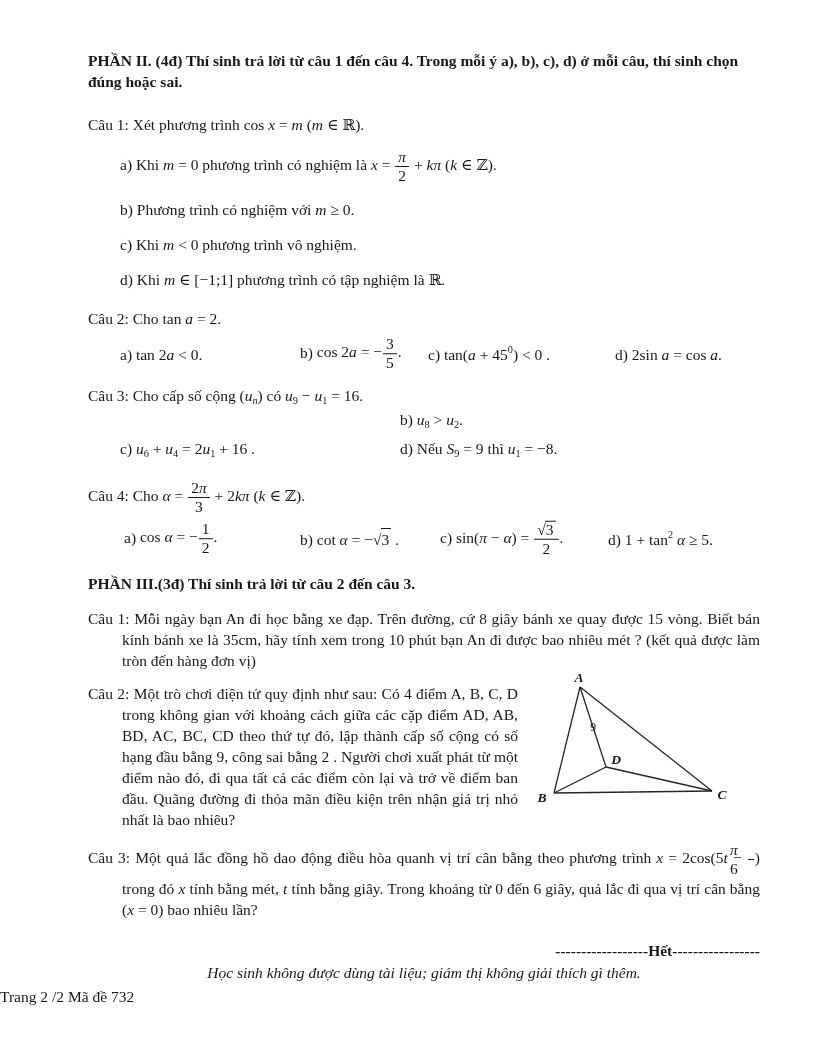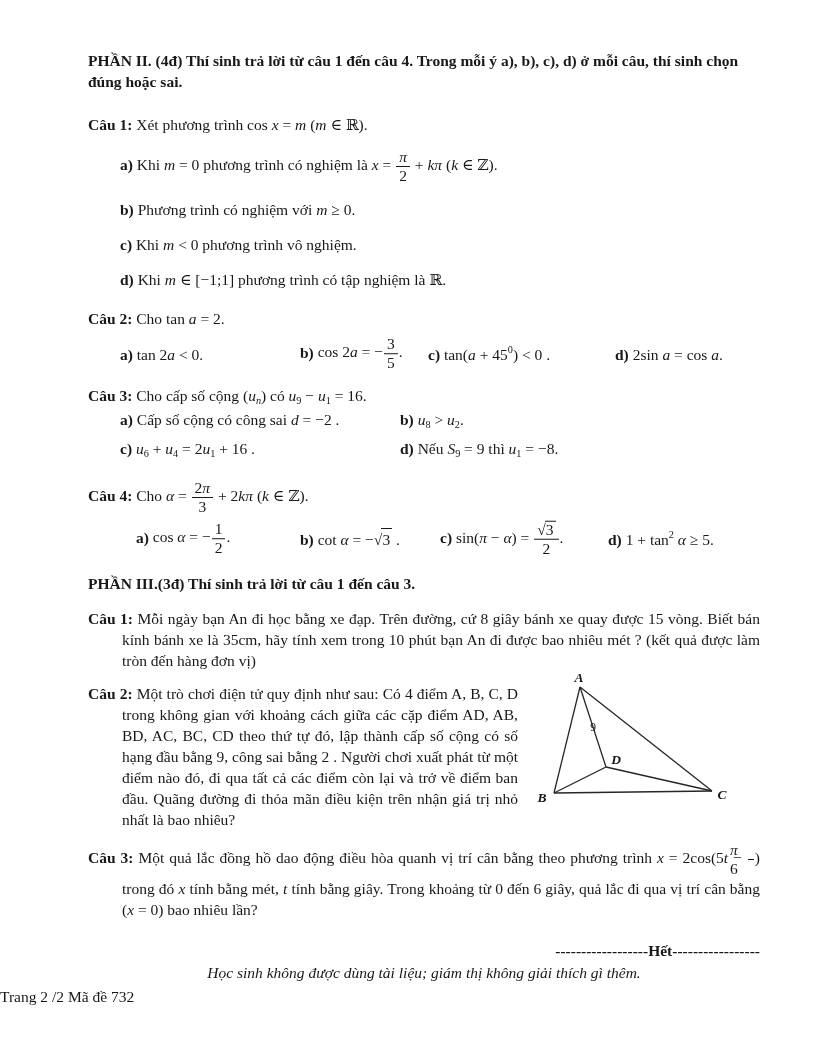--- a/index.html
+++ b/index.html
@@ -2,42 +2,42 @@
 <html><head>
 <meta charset="utf-8">
 <style>
   html,body{margin:0;padding:0}
   body{
     width:816px;height:1056px;background:#ffffff;color:#181818;
     font-family:"Liberation Serif","DejaVu Serif",serif;
     font-size:15.5px;line-height:21px;position:relative;overflow:hidden;
   }
   .page{padding:50px 56px 0 88px}
-  b{font-weight:bold}
+  b{font-weight:normal}
   i{font-style:italic}
   p{margin:0}
   sub{font-size:66%;line-height:0;vertical-align:-0.3em}
   sup{font-size:66%;line-height:0;vertical-align:0.6em}
   .frac{display:inline-block;vertical-align:middle;text-align:center;line-height:1.05;padding:0 1px}
   .fn{display:block;border-bottom:1px solid currentColor;padding:0 3px 1px}
   .fd{display:block;padding:1px 3px 0}
   .sqrt{display:inline-block;white-space:nowrap}
   .rsign{display:inline-block}
   .rbody{display:inline-block;border-top:1.3px solid currentColor;padding:0 2px 0 1px;margin-left:-1px}
   .hdr{font-weight:bold;margin:0 0 22px;text-align:left}
   .stem{margin:0}
   .o1{padding-left:32px;margin:14px 0}
   .sec{margin-top:18px}
   .row4{position:relative;height:50px}
   .row4 .opt{position:absolute;top:50%;transform:translateY(-50%);white-space:nowrap}
   .row2{position:relative;height:26px;margin-top:3px}
   .row2 .opt{position:absolute;top:0;white-space:nowrap}
   .p2q2-a{left:32px}.p2q2-b{left:212px}.p2q2-c{left:340px}.p2q2-d{left:527px}
   .p3q3-a{left:32px}.p3q3-b{left:312px}.p3q3-c{left:32px}.p3q3-d{left:312px}
-  .p2q4-a{left:48px}.p2q4-b{left:212px}.p2q4-c{left:352px}.p2q4-d{left:520px}
+  .p2q4-a{left:36px}.p2q4-b{left:212px}.p2q4-c{left:352px}.p2q4-d{left:520px}
   .hdr3{font-weight:bold;margin:10px 0 0}
   .hang{padding-left:34px;text-indent:-34px;text-align:justify;margin:14px 0 0}
   .fig{float:right;width:230px;height:150px;margin:-12px 0 2px 12px}
   .het{text-align:right;font-weight:bold;margin:20px 0 0}
   .note{text-align:center;font-style:italic;margin:1px 0 0}
   .pagefoot{position:absolute;top:986px;left:0;width:100%;text-align:left}
   svg text{font-family:"Liberation Serif","DejaVu Serif",serif}
   .vlab{font-style:italic;font-weight:bold;font-size:13.5px}
   .elab{font-size:11.5px}
 </style>
@@ -59,37 +59,36 @@
   <p class="stem sec"><b>Câu 2:</b> <span>Cho  tan <i>a</i> = 2.</span></p>
   <div class="row4">
     <span class="opt p2q2-a"><b>a)</b> <span>tan 2<i>a</i> &lt; 0.</span></span>
     <span class="opt p2q2-b"><b>b)</b> <span>cos 2<i>a</i> = −<span class="frac"><span class="fn">3</span><span class="fd">5</span></span>.</span></span>
     <span class="opt p2q2-c"><b>c)</b> <span>tan(<i>a</i> + 45<sup>0</sup>) &lt; 0 .</span></span>
     <span class="opt p2q2-d"><b>d)</b> <span>2sin <i>a</i> = cos <i>a</i>.</span></span>
   </div>
 
   <p class="stem" style="margin-top:6px"><b>Câu 3:</b> <span>Cho cấp số cộng  (<i>u</i><sub><i>n</i></sub>)  có  <i>u</i><sub>9</sub> − <i>u</i><sub>1</sub> = 16.</span></p>
   <div class="row2">
-    <span class="opt p3q3-a"><b>a)</b> <span>Cấp số cộng có công sai  <i>d</i> = −2 .</span></span>
     <span class="opt p3q3-b"><b>b)</b> <span><i>u</i><sub>8</sub> &gt; <i>u</i><sub>2</sub>.</span></span>
   </div>
   <div class="row2">
     <span class="opt p3q3-c"><b>c)</b> <span><i>u</i><sub>6</sub> + <i>u</i><sub>4</sub> = 2<i>u</i><sub>1</sub> + 16 .</span></span>
     <span class="opt p3q3-d"><b>d)</b> <span>Nếu  <i>S</i><sub>9</sub> = 9  thì  <i>u</i><sub>1</sub> = −8.</span></span>
   </div>
 
   <p class="stem" style="margin-top:16px"><b>Câu 4:</b> <span>Cho  <i>α</i> = <span class="frac"><span class="fn">2<i>π</i></span><span class="fd">3</span></span> + 2<i>kπ</i> (<i>k</i> ∈ ℤ).</span></p>
   <div class="row4" style="height:48px">
     <span class="opt p2q4-a"><b>a)</b> <span>cos <i>α</i> = −<span class="frac"><span class="fn">1</span><span class="fd">2</span></span>.</span></span>
     <span class="opt p2q4-b"><b>b)</b> <span>cot <i>α</i> = −<span class="sqrt"><span class="rsign">√</span><span class="rbody">3</span></span> .</span></span>
     <span class="opt p2q4-c"><b>c)</b> <span>sin(<i>π</i> − <i>α</i>) = <span class="frac"><span class="fn"><span class="sqrt"><span class="rsign">√</span><span class="rbody">3</span></span></span><span class="fd">2</span></span>.</span></span>
     <span class="opt p2q4-d"><b>d)</b> <span>1 + tan<sup>2</sup> <i>α</i> ≥ 5.</span></span>
   </div>
 
-  <p class="hdr3">PHẦN III.(3đ) Thí sinh trả lời từ câu 1 đến câu 3.</p>
+  <p class="hdr3">PHẦN III.(3đ) Thí sinh trả lời từ câu 2 đến câu 3.</p>
 
   <p class="hang"><b>Câu 1:</b> <span>Mỗi ngày bạn An đi học bằng xe đạp. Trên đường, cứ 8 giây bánh xe quay được 15 vòng. Biết bán kính bánh xe là 35cm, hãy tính xem trong 10 phút bạn An đi được bao nhiêu mét ? (kết quả được làm tròn đến hàng đơn vị)</span></p>
 
   <div style="margin-top:12px">
     <svg class="fig" viewBox="0 0 230 150" aria-hidden="true">
       <g stroke="#262626" stroke-width="1.3" fill="none">
         <line x1="50" y1="16" x2="24" y2="122"></line>
         <line x1="50" y1="16" x2="182" y2="120"></line>
         <line x1="50" y1="16" x2="76" y2="96"></line>
         <line x1="24" y1="122" x2="76" y2="96"></line>

